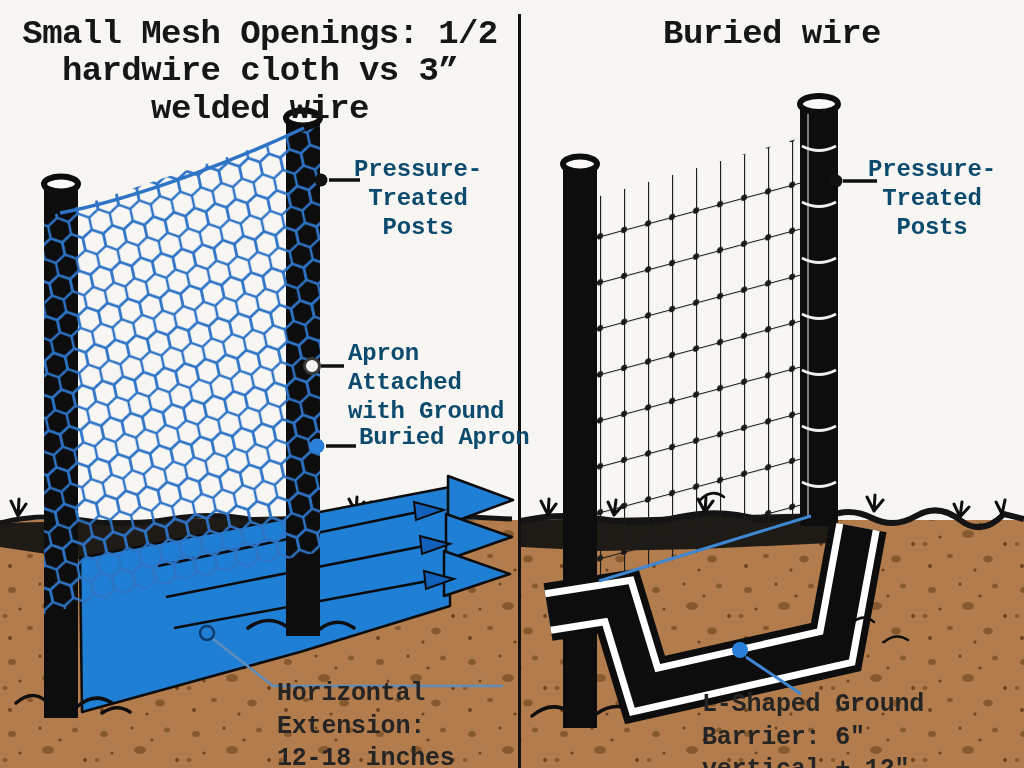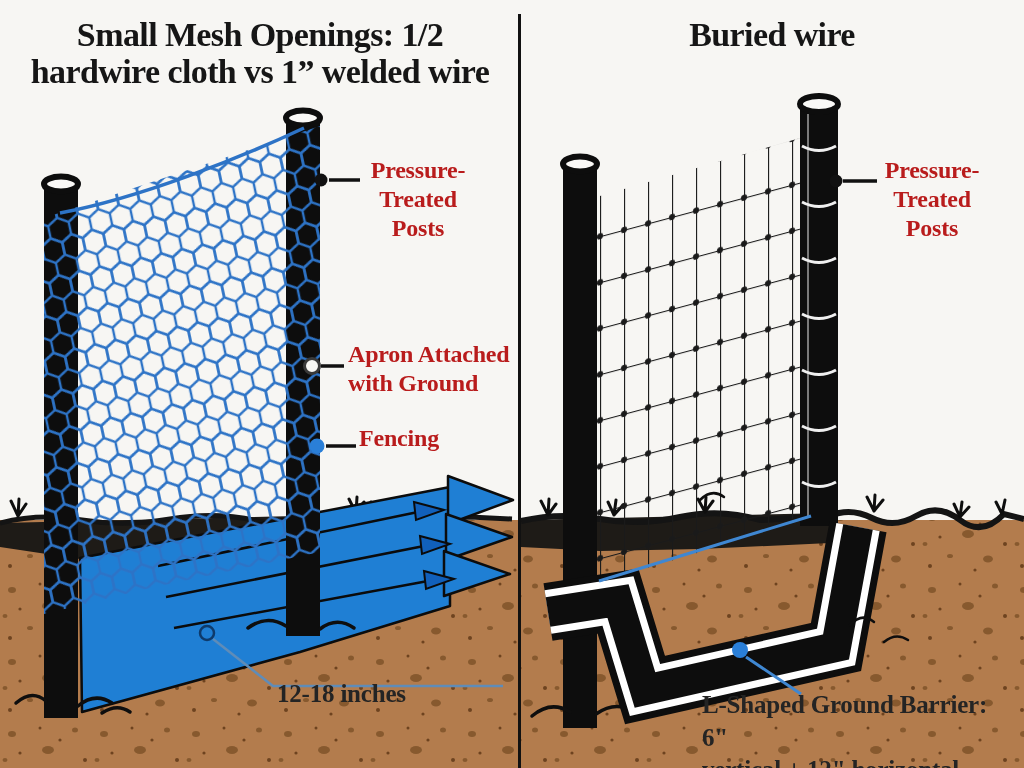--- a/index.html
+++ b/index.html
@@ -1,24 +1,24 @@
 <!DOCTYPE html>
 <html><head>
 <meta charset="utf-8">
 <style>
   html,body{margin:0;padding:0;background:#e9e9e9;}
   .stage{
     position:relative;width:1024px;height:768px;overflow:hidden;
     background:#f7f6f3;
-    font-family:Liberation Serif, serif;
+    font-family:Liberation Mono, monospace;
   }
   .stage svg{position:absolute;left:0;top:0;}
   .txt{position:absolute;color:#161616;}
   .title{font-size:34px;font-weight:700;letter-spacing:-0.6px;line-height:1.1;text-align:center;}
-  .lbl{font-size:24px;font-weight:600;letter-spacing:-0.2px;line-height:1.2;color:#b91c1c;}
+  .lbl{font-size:24px;font-weight:600;letter-spacing:-0.2px;line-height:1.2;color:#0c4a6e;}
   .lbl.center{text-align:center;}
   .lbl-ground{font-size:25px;font-weight:600;letter-spacing:-0.2px;line-height:1.3;color:#242424;}
 </style>
 </head>
 <body>
 
 <div class="stage">
 
 <svg width="1024" height="768" viewBox="0 0 1024 768">
   <defs>
@@ -182,43 +182,44 @@
     <path d="M843 181 L877 181" stroke="#111" stroke-width="3.5"></path>
     <circle cx="740" cy="650" r="8" fill="#2a7fd8"></circle>
     <path d="M746 657 L801 694" stroke="#3f87d2" stroke-width="3"></path>
   </g>
 
   <line x1="519.5" y1="14" x2="519.5" y2="768" stroke="#111" stroke-width="3"></line>
 </svg>
 
 <div class="txt title" style="left:8px;top:16px;width:504px;">
   <div>Small Mesh Openings: 1/2</div>
-  <div>hardwire cloth vs 1” welded wire</div>
+  <div>hardwire cloth vs 3” welded wire</div>
 </div>
 
 <div class="txt title" style="left:528px;top:16px;width:488px;">
   <div>Buried wire</div>
 </div>
 
 <div class="txt lbl center" style="left:347px;top:156px;width:142px;">
   <div>Pressure-</div>
   <div>Treated</div>
   <div>Posts</div>
 </div>
 
 <div class="txt lbl" style="left:348px;top:340px;width:178px;">
   <div>Apron Attached</div>
   <div>with Ground</div>
 </div>
 
 <div class="txt lbl" style="left:359px;top:424px;width:178px;">
-  <div>Fencing</div>
+  <div>Buried Apron</div>
 </div>
 
 <div class="txt lbl-ground" style="left:277px;top:678px;width:250px;">
+  <div>Horizontal Extension:</div>
   <div>12-18 inches</div>
 </div>
 
 <div class="txt lbl center" style="left:866px;top:156px;width:132px;">
   <div>Pressure-</div>
   <div>Treated</div>
   <div>Posts</div>
 </div>
 
 <div class="txt lbl-ground" style="left:702px;top:689px;width:310px;">

